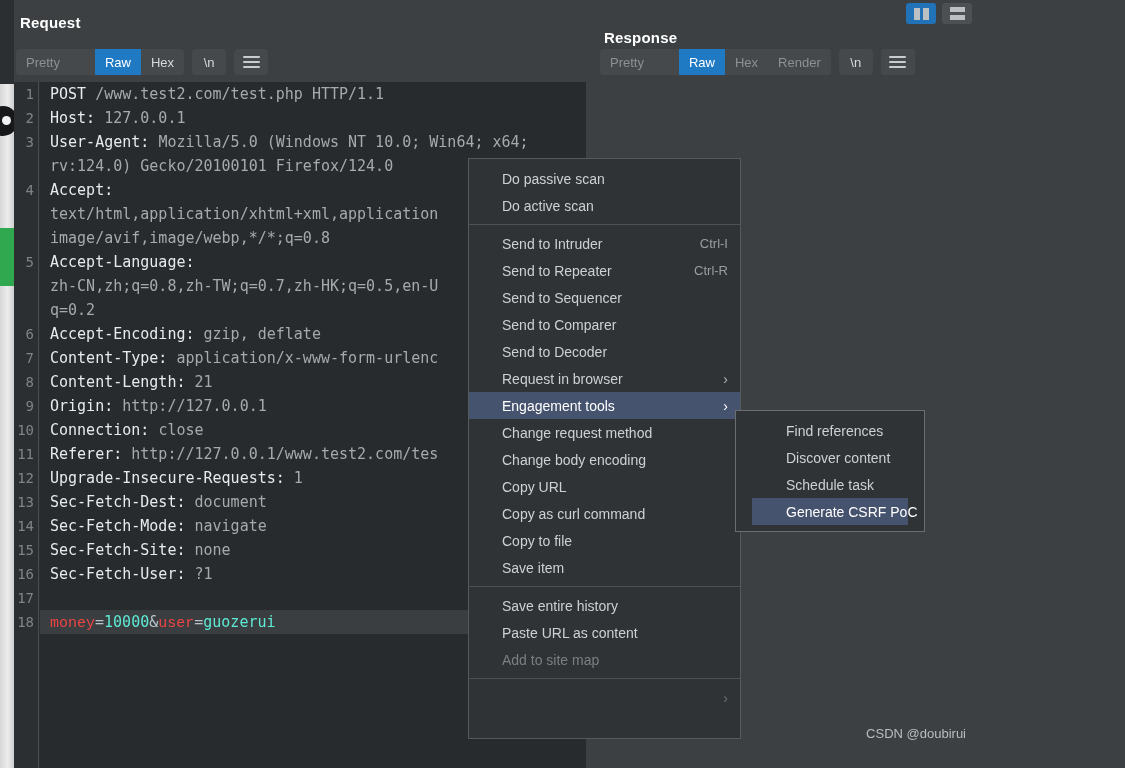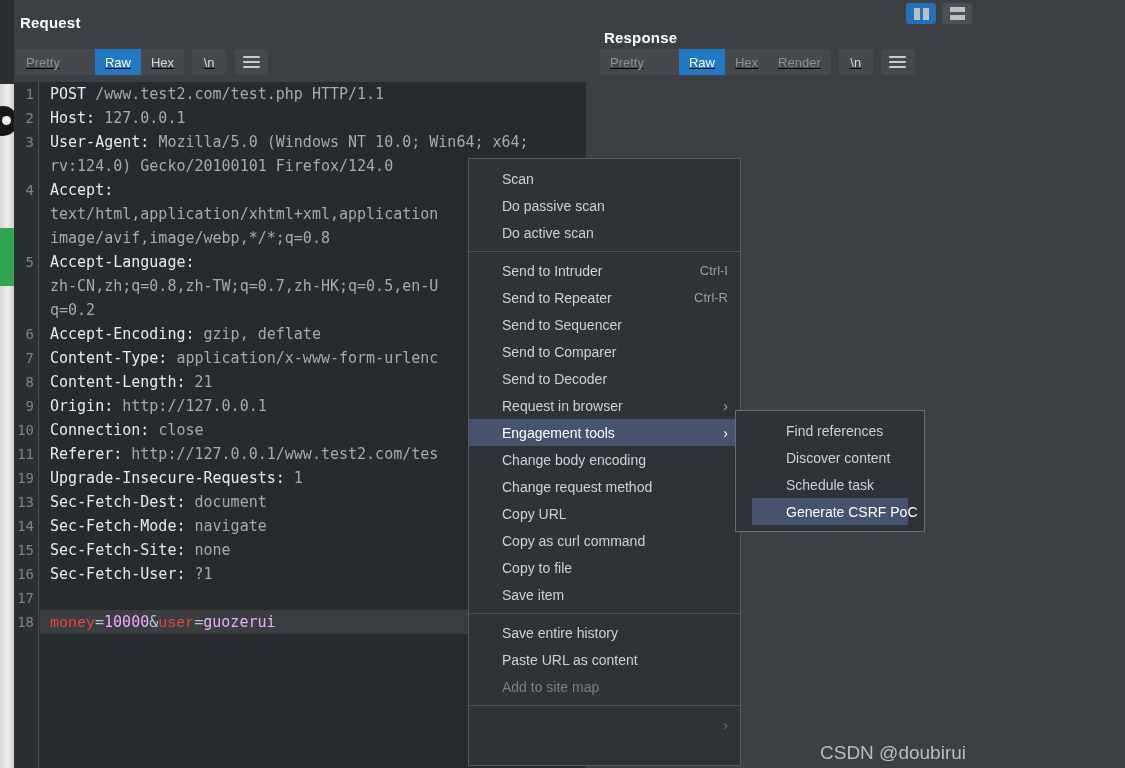--- a/index.html
+++ b/index.html
@@ -57,21 +57,20 @@
     letter-spacing: 0.2px;
   }
   #req-title { left: 20px; top: 14px; }
   #res-title { left: 604px; top: 29px; }
 
   
   .toolbar {
     position: absolute;
     display: flex; align-items: flex-start;
     height: 26px;
-    text-decoration: underline;
   }
   #req-toolbar { left: 16px; top: 49px; }
   #res-toolbar { left: 600px; top: 49px; }
 
   .seg-group {
     display: flex; align-items: stretch;
     background: #45494c;
     border-radius: 4px;
     overflow: hidden;
     height: 26px;
@@ -174,21 +173,21 @@
     position: absolute;
     left: 0; width: 440px; height: 24px;
     background: #3a3e41;
   }
   .body-text {
     position: absolute;
     left: 10px; height: 24px; line-height: 24px;
     white-space: pre;
   }
   .tok-key  { color: #ef4444; font-family: Liberation Mono, monospace; }
-  .tok-val  { color: #f0abfc; }
+  .tok-val  { color: #5eead4; }
   .tok-amp  { color: #b8c4cc; }
 
   
   #ctx-menu {
     position: absolute;
     left: 468px; top: 158px;
     width: 273px;
     background: #2f3336;
     border: 1px solid #55595c;
     z-index: 20;
@@ -227,22 +226,22 @@
     z-index: 25;
     font-size: 14px;
     color: #cdd1d4;
     padding: 6px 16px;
   }
   #sub-menu .mi { padding-left: 34px; height: 27px; }
 
   
   #watermark {
     position: absolute;
-    right: 14px; bottom: 4px;
-    font-size: 19px;
+    right: 14px; bottom: 27px;
+    font-size: 13px;
     color: #b9bdc0;
     z-index: 10;
   }
 </style>
 </head>
 <body>
 
 <div id="root">
 
   <div class="edge-strip"></div>
@@ -308,36 +307,33 @@
         <div class="ln" style="top: 24px;">2</div>
         <div class="ln" style="top: 48px;">3</div>
         <div class="ln" style="top: 96px;">4</div>
         <div class="ln" style="top: 168px;">5</div>
         <div class="ln" style="top: 240px;">6</div>
         <div class="ln" style="top: 264px;">7</div>
         <div class="ln" style="top: 288px;">8</div>
         <div class="ln" style="top: 312px;">9</div>
         <div class="ln" style="top: 336px;">10</div>
         <div class="ln" style="top: 360px;">11</div>
-        <div class="ln" style="top: 384px;">19</div>
+        <div class="ln" style="top: 384px;">12</div>
         <div class="ln" style="top: 408px;">13</div>
         <div class="ln" style="top: 432px;">14</div>
         <div class="ln" style="top: 456px;">15</div>
         <div class="ln" style="top: 480px;">16</div>
         <div class="ln" style="top: 504px;">17</div>
         <div class="ln" style="top: 528px;">18</div>
       </div>
     <div class="code-area" id="code-area"><div class="crow" style="top: 0px;"><span class="hdr-name">POST </span><span class="hdr-val">/www.test2.com/test.php HTTP/1.1</span></div><div class="crow" style="top: 24px;"><span class="hdr-name">Host: </span><span class="hdr-val">127.0.0.1</span></div><div class="crow" style="top: 48px;"><span class="hdr-name">User-Agent: </span><span class="hdr-val">Mozilla/5.0 (Windows NT 10.0; Win64; x64;</span></div><div class="crow" style="top: 72px;"><span class="hdr-val">rv:124.0) Gecko/20100101 Firefox/124.0</span></div><div class="crow" style="top: 96px;"><span class="hdr-name">Accept: </span></div><div class="crow" style="top: 120px;"><span class="hdr-val">text/html,application/xhtml+xml,application</span></div><div class="crow" style="top: 144px;"><span class="hdr-val">image/avif,image/webp,*/*;q=0.8</span></div><div class="crow" style="top: 168px;"><span class="hdr-name">Accept-Language: </span></div><div class="crow" style="top: 192px;"><span class="hdr-val">zh-CN,zh;q=0.8,zh-TW;q=0.7,zh-HK;q=0.5,en-U</span></div><div class="crow" style="top: 216px;"><span class="hdr-val">q=0.2</span></div><div class="crow" style="top: 240px;"><span class="hdr-name">Accept-Encoding: </span><span class="hdr-val">gzip, deflate</span></div><div class="crow" style="top: 264px;"><span class="hdr-name">Content-Type: </span><span class="hdr-val">application/x-www-form-urlenc</span></div><div class="crow" style="top: 288px;"><span class="hdr-name">Content-Length: </span><span class="hdr-val">21</span></div><div class="crow" style="top: 312px;"><span class="hdr-name">Origin: </span><span class="hdr-val">http://127.0.0.1</span></div><div class="crow" style="top: 336px;"><span class="hdr-name">Connection: </span><span class="hdr-val">close</span></div><div class="crow" style="top: 360px;"><span class="hdr-name">Referer: </span><span class="hdr-val">http://127.0.0.1/www.test2.com/tes</span></div><div class="crow" style="top: 384px;"><span class="hdr-name">Upgrade-Insecure-Requests: </span><span class="hdr-val">1</span></div><div class="crow" style="top: 408px;"><span class="hdr-name">Sec-Fetch-Dest: </span><span class="hdr-val">document</span></div><div class="crow" style="top: 432px;"><span class="hdr-name">Sec-Fetch-Mode: </span><span class="hdr-val">navigate</span></div><div class="crow" style="top: 456px;"><span class="hdr-name">Sec-Fetch-Site: </span><span class="hdr-val">none</span></div><div class="crow" style="top: 480px;"><span class="hdr-name">Sec-Fetch-User: </span><span class="hdr-val">?1</span></div><div class="crow" style="top: 504px;"></div><div class="body-row" style="top: 528px;"></div><div class="body-text" style="top: 528px;"><span class="tok-key">money</span><span class="tok-amp">=</span><span class="tok-val">10000</span><span class="tok-amp">&amp;</span><span class="tok-key">user</span><span class="tok-amp">=</span><span class="tok-val">guozerui</span></div></div>
   </div>
 
   <div id="ctx-menu">
       <div class="mi">
-        <span class="label">Scan</span>
-      </div>
-      <div class="mi">
         <span class="label">Do passive scan</span>
       </div>
       <div class="mi">
         <span class="label">Do active scan</span>
       </div>
       <div class="msep"></div>
       <div class="mi">
         <span class="label">Send to Intruder</span>
         <span class="accel">Ctrl-I</span>
       </div>
@@ -356,24 +352,24 @@
       </div>
       <div class="mi">
         <span class="label">Request in browser</span>
         <span class="arrow">›</span>
       </div>
       <div class="mi selected">
         <span class="label">Engagement tools</span>
         <span class="arrow">›</span>
       </div>
       <div class="mi">
+        <span class="label">Change request method</span>
+      </div>
+      <div class="mi">
         <span class="label">Change body encoding</span>
-      </div>
-      <div class="mi">
-        <span class="label">Change request method</span>
       </div>
       <div class="mi">
         <span class="label">Copy URL</span>
       </div>
       <div class="mi">
         <span class="label">Copy as curl command</span>
       </div>
       <div class="mi">
         <span class="label">Copy to file</span>
       </div>

